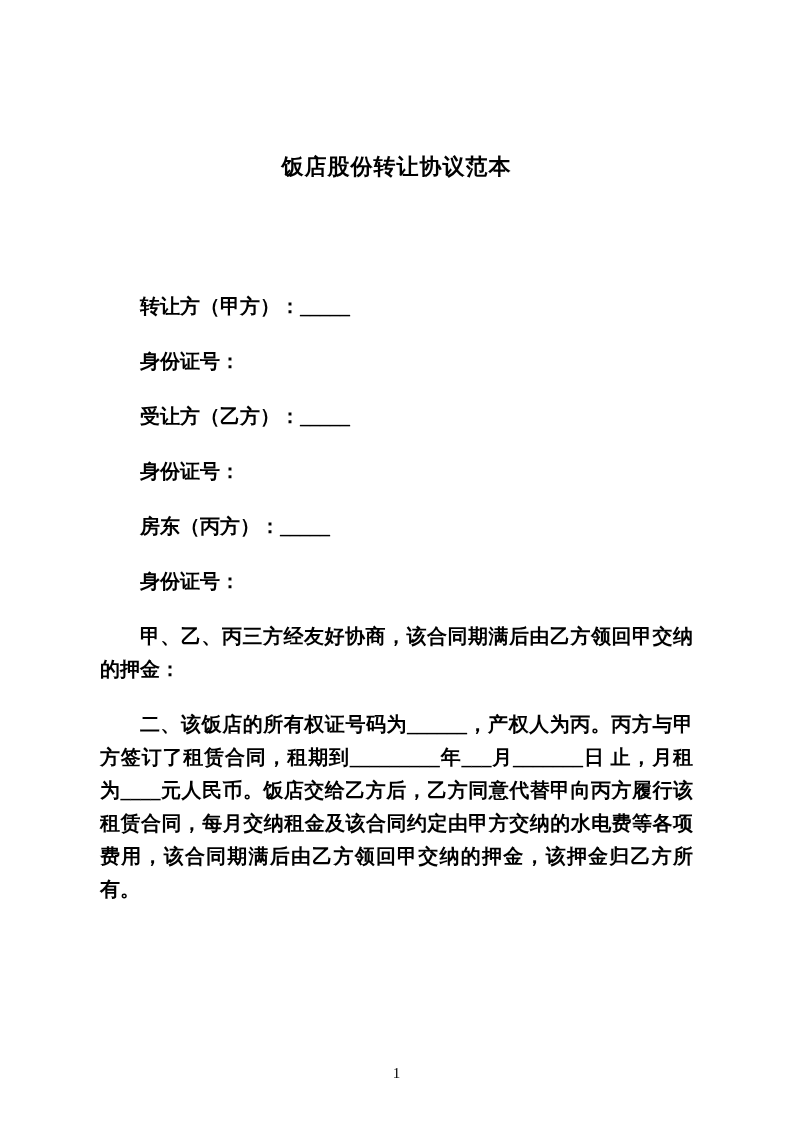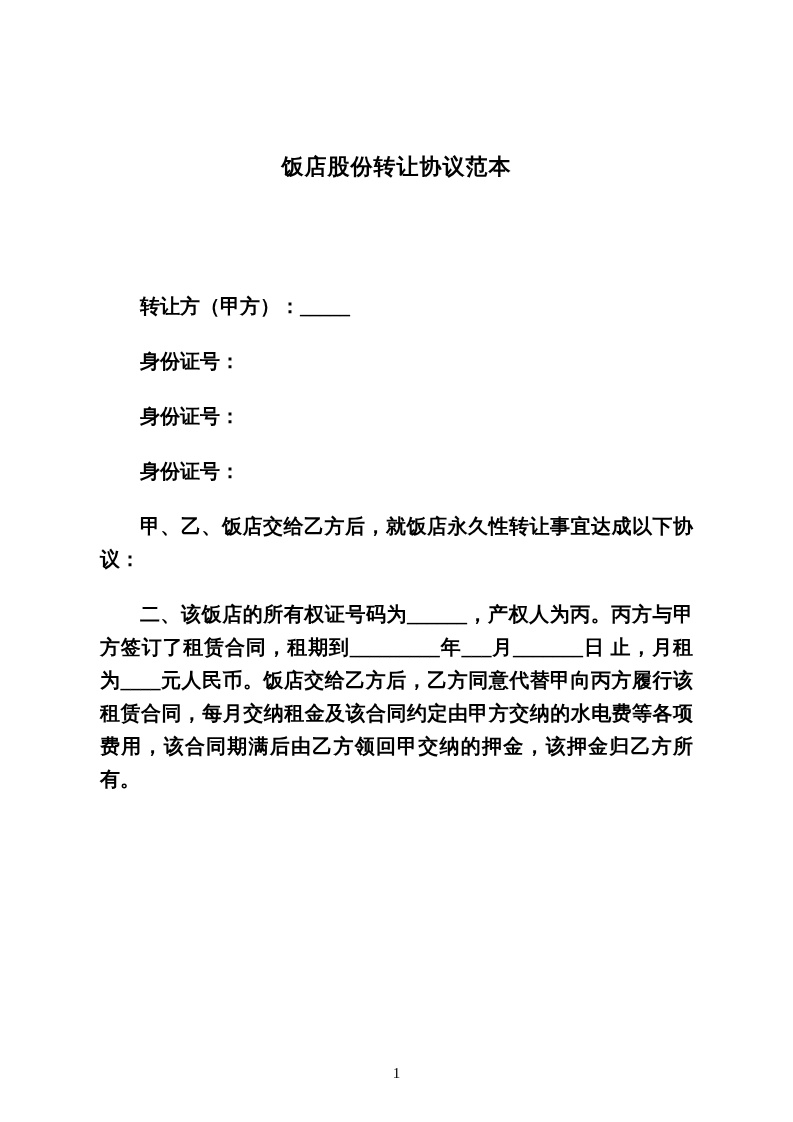--- a/index.html
+++ b/index.html
@@ -49,20 +49,22 @@
 </style>
 </head>
 <body>
 
 <div class="page">
   <h1 class="doc-title">饭店股份转让协议范本</h1>
 
   <div class="doc-body">
       <p class="para">转让方（甲方）：_____</p>
       <p class="para">身份证号：</p>
+      <p class="para">受让方（乙方）：_____</p>
       <p class="para">身份证号：</p>
+      <p class="para">房东（丙方）：_____</p>
       <p class="para">身份证号：</p>
-      <p class="para">甲、乙、饭店交给乙方后，就饭店永久性转让事宜达成以下协议：</p>
+      <p class="para">甲、乙、丙三方经友好协商，该合同期满后由乙方领回甲交纳的押金：</p>
       <p class="para">二、该饭店的所有权证号码为______，产权人为丙。丙方与甲方签订了租赁合同，租期到_________年___月_______日 止，月租为____元人民币。饭店交给乙方后，乙方同意代替甲向丙方履行该租赁合同，每月交纳租金及该合同约定由甲方交纳的水电费等各项费用，该合同期满后由乙方领回甲交纳的押金，该押金归乙方所有。</p>
     </div>
 
   <div class="page-number">1</div>
 </div>
 
 </body></html>

